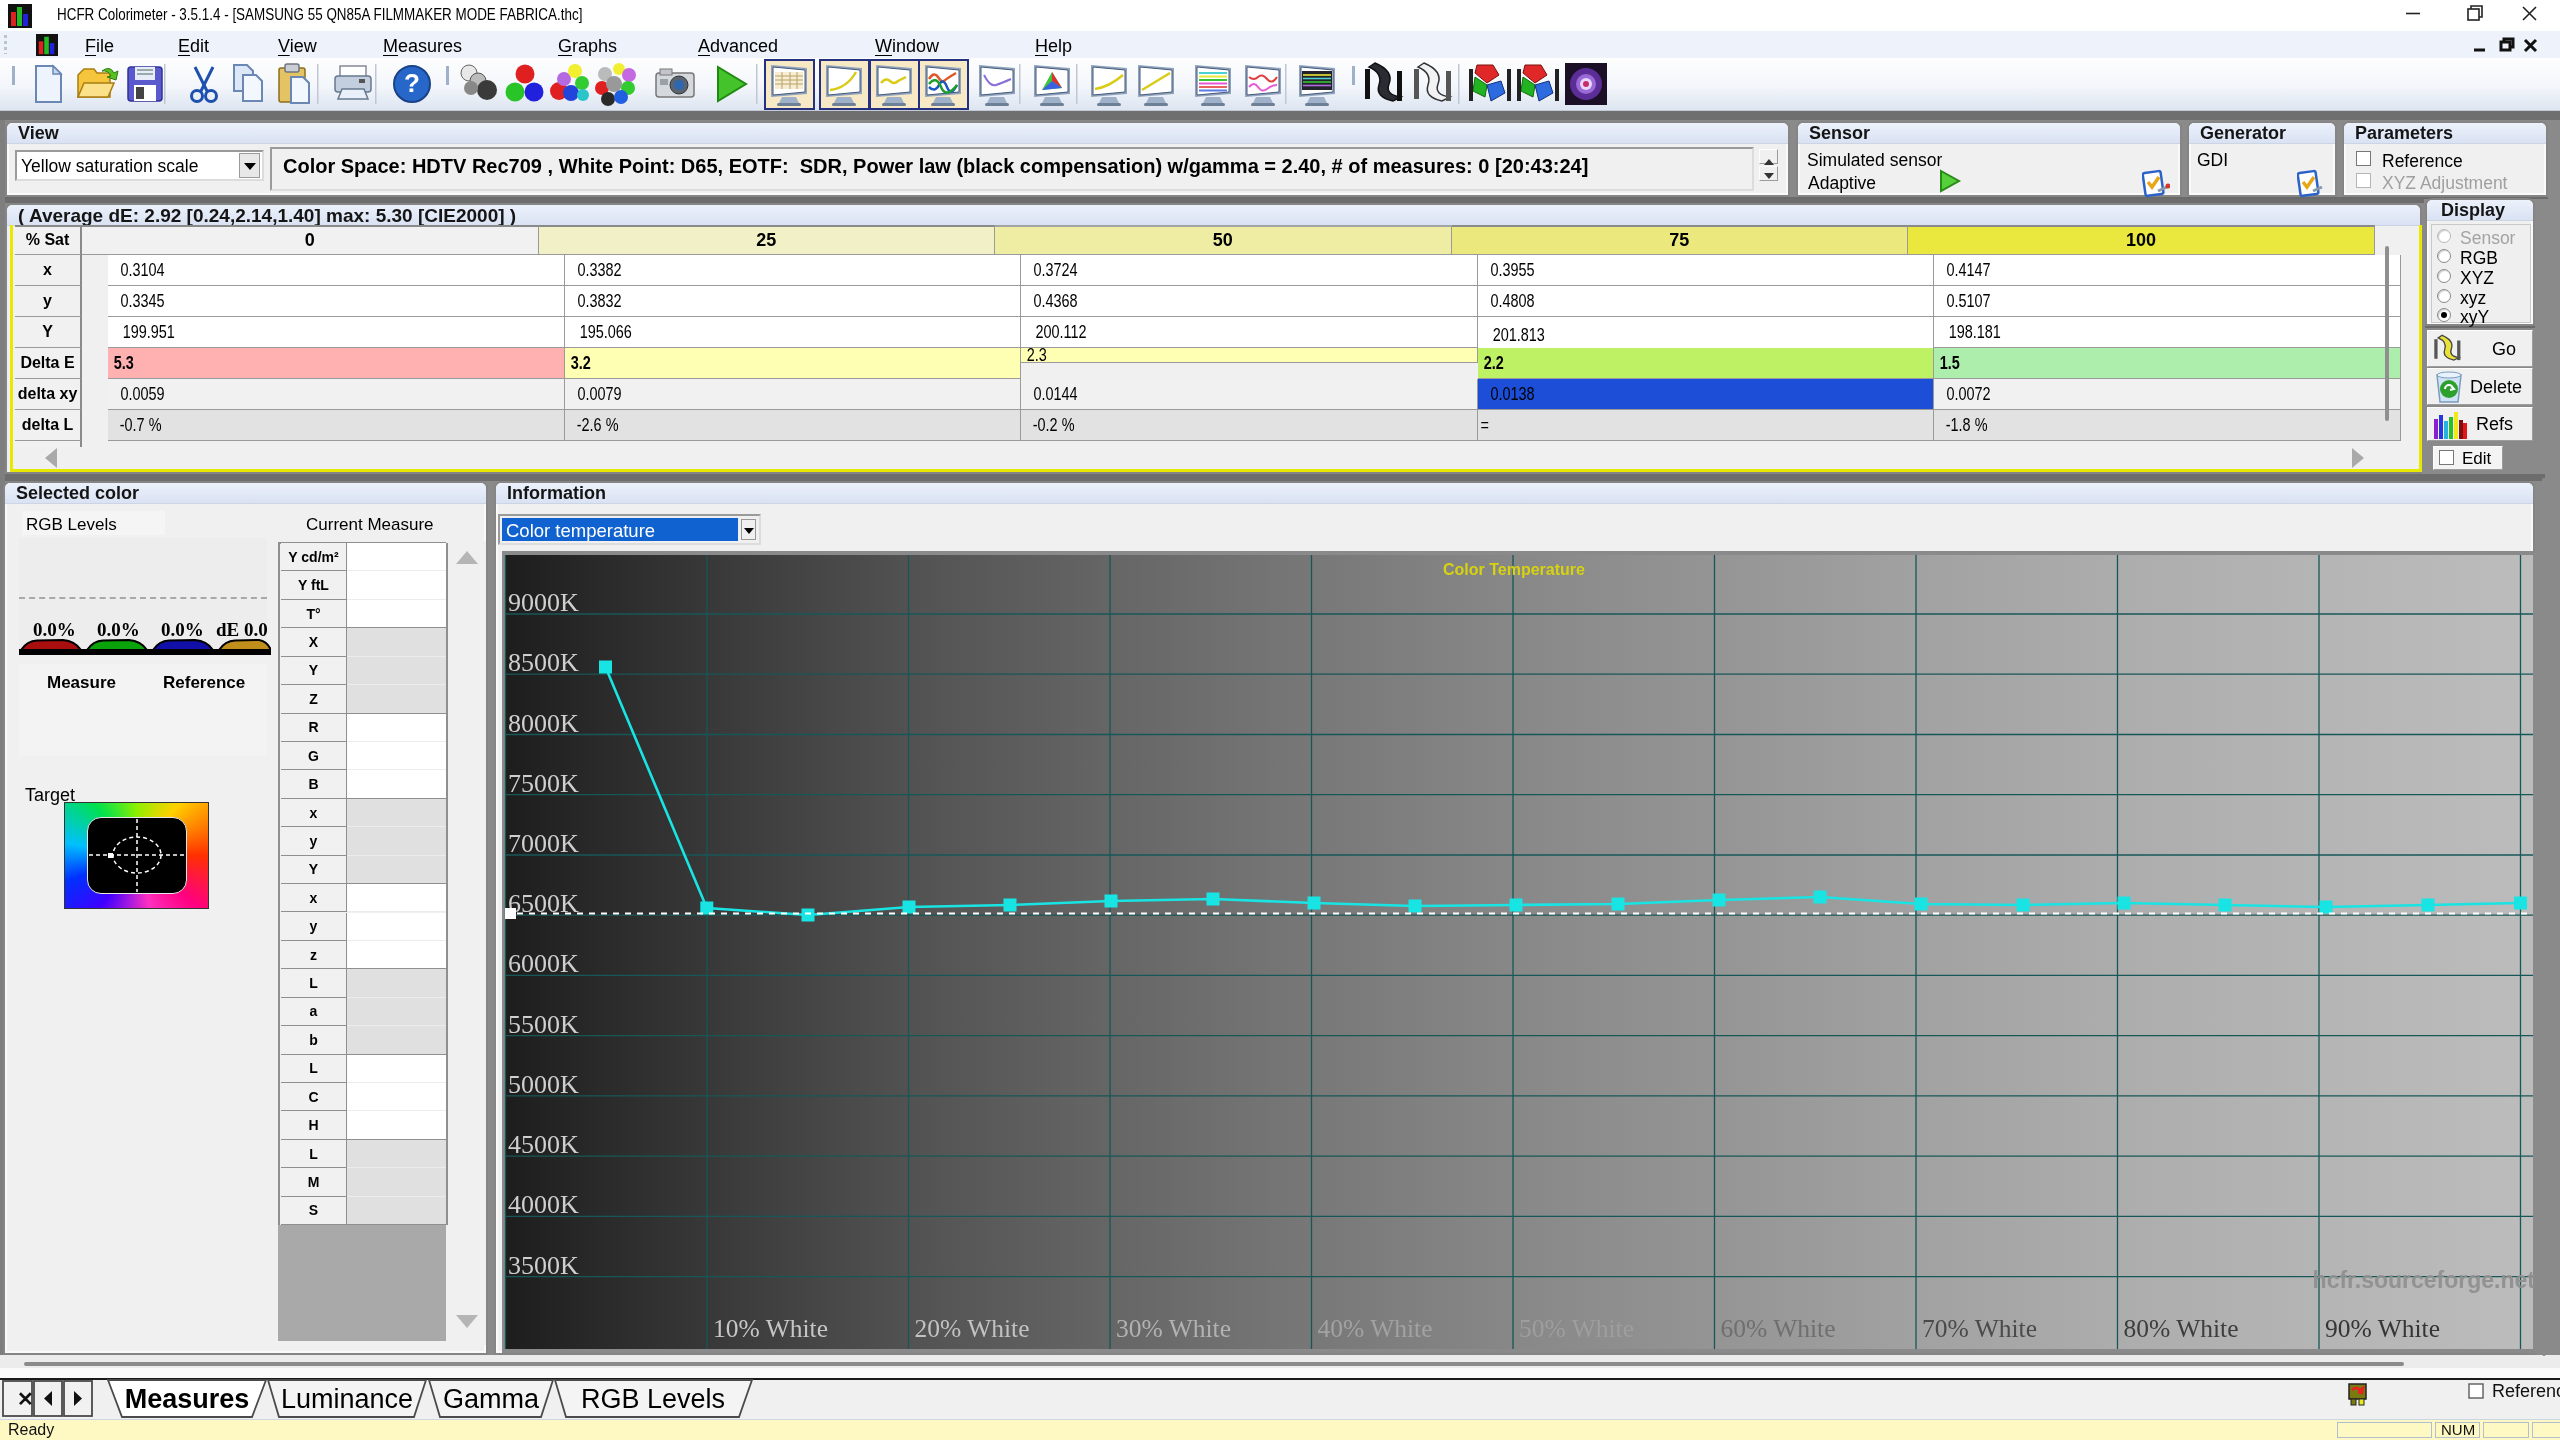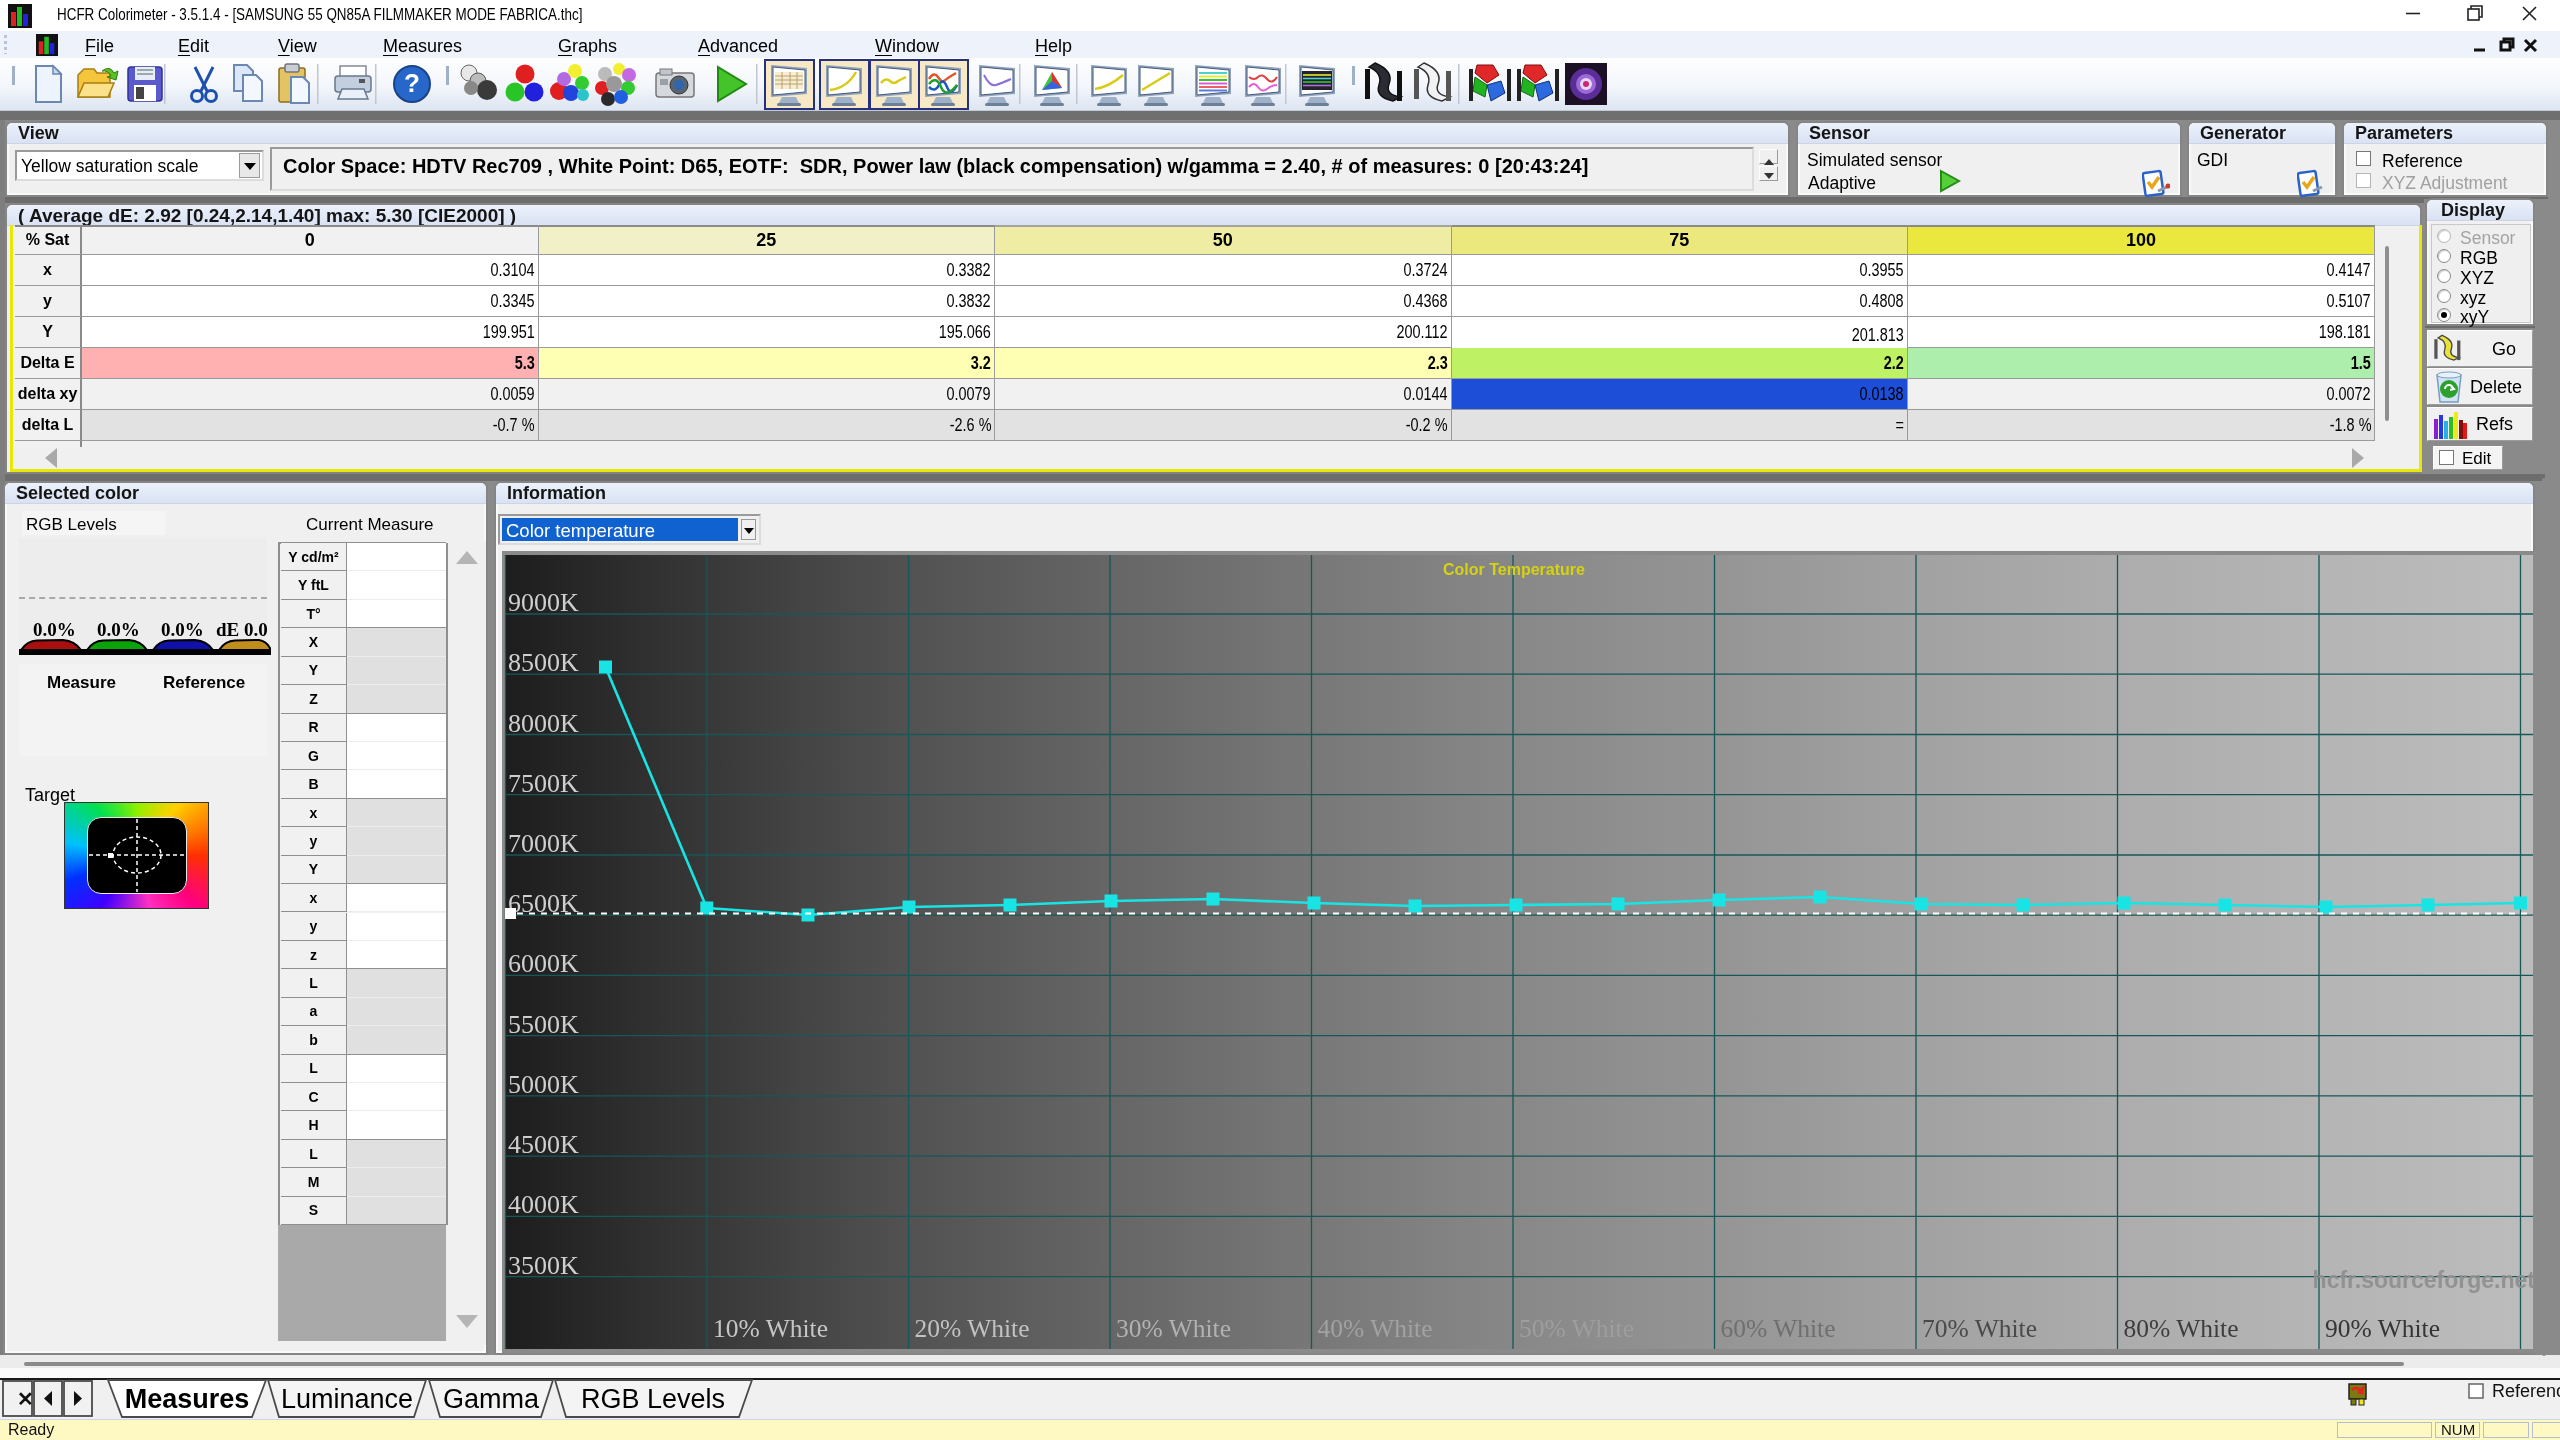--- a/index.html
+++ b/index.html
@@ -22,21 +22,21 @@
   border-radius:7px 7px 0 0; box-shadow:inset 0 0 0 2px #fafafa, 0 2px 0 #6a6a6a; }
 .phead { height:21px; background:linear-gradient(#ecf1fb,#d9e2f3); border-bottom:1px solid #cdd5e4;
   font-weight:bold; font-size:18px; color:#151515; padding-left:11px; line-height:21px;
   border-radius:6px 6px 0 0;}
 .sunken { position:absolute; border:2px solid #9a9a9a; border-right-color:#dcdcdc; border-bottom-color:#dcdcdc; background:#fff; }
 
 
 .tc { position:absolute; border-right:1.5px solid #9a9a9a; border-bottom:1.5px solid #9a9a9a;
   display:flex; align-items:center; }
 .tlab { background:#f1f1f1; font-weight:bold; justify-content:center; border-right:2px solid #8a8a8a; font-size:16px; white-space:nowrap; }
-.tval { justify-content:flex-end; padding-right:3px; background:#fff; font-size:18.5px; }
+.tval { padding-right:3px; background:#fff; font-size:18.5px;margin-left:26px; }
 .sq { display:inline-block; transform:scaleX(0.78); transform-origin:100% 50%; white-space:nowrap; }
 .thdr { font-weight:bold; justify-content:center; font-size:18px; }
 
 
 .cmlab { position:absolute; left:276px; width:66px; background:#f1f1f1; border-right:1.5px solid #8f8f8f;
   border-bottom:1.5px solid #8f8f8f; font-weight:bold; font-size:14px; white-space:nowrap; display:flex; align-items:center; justify-content:center;}
 .cmval { position:absolute; left:342px; width:101px; border-bottom:1px solid #e3e3e3; }
 
 .radio { position:absolute; width:14px; height:14px; border-radius:50%; background:#fff;
   border:1.5px solid #8a8a8a; box-shadow:inset 1px 1px 1px #c9c9c9; }
@@ -448,21 +448,21 @@
       <span class="sq">198.181</span>
     </div>
 
   <div class="tc tlab" style="left:8px;top:142.5px;width:67px;height:31px">Delta E</div>
   <div class="tc tval" style="left:75px;top:142.5px;width:456.5px;height:31px;background:#ffb1b1;font-weight:bold">
       <span class="sq">5.3</span>
     </div>
   <div class="tc tval" style="left:531.5px;top:142.5px;width:456.5px;height:31px;background:#ffffb3;font-weight:bold">
       <span class="sq">3.2</span>
     </div>
-  <div class="tc tval" style="left:988px;top:142.5px;width:456.5px;height:31px;background:#ffffb3;font-weight:bold">
+  <div class="tc tval" style="left:988px;top:142.5px;width:456.5px;height:15px;background:#ffffb3;font-weight:normal">
       <span class="sq">2.3</span>
     </div>
   <div class="tc tval" style="left:1444.5px;top:142.5px;width:456.5px;height:31px;background:#bef264;font-weight:bold">
       <span class="sq">2.2</span>
     </div>
   <div class="tc tval" style="left:1901px;top:142.5px;width:467px;height:31px;background:#adeead;font-weight:bold">
       <span class="sq">1.5</span>
     </div>
 
   <div class="tc tlab" style="left:8px;top:173.5px;width:67px;height:31px">delta xy</div>

